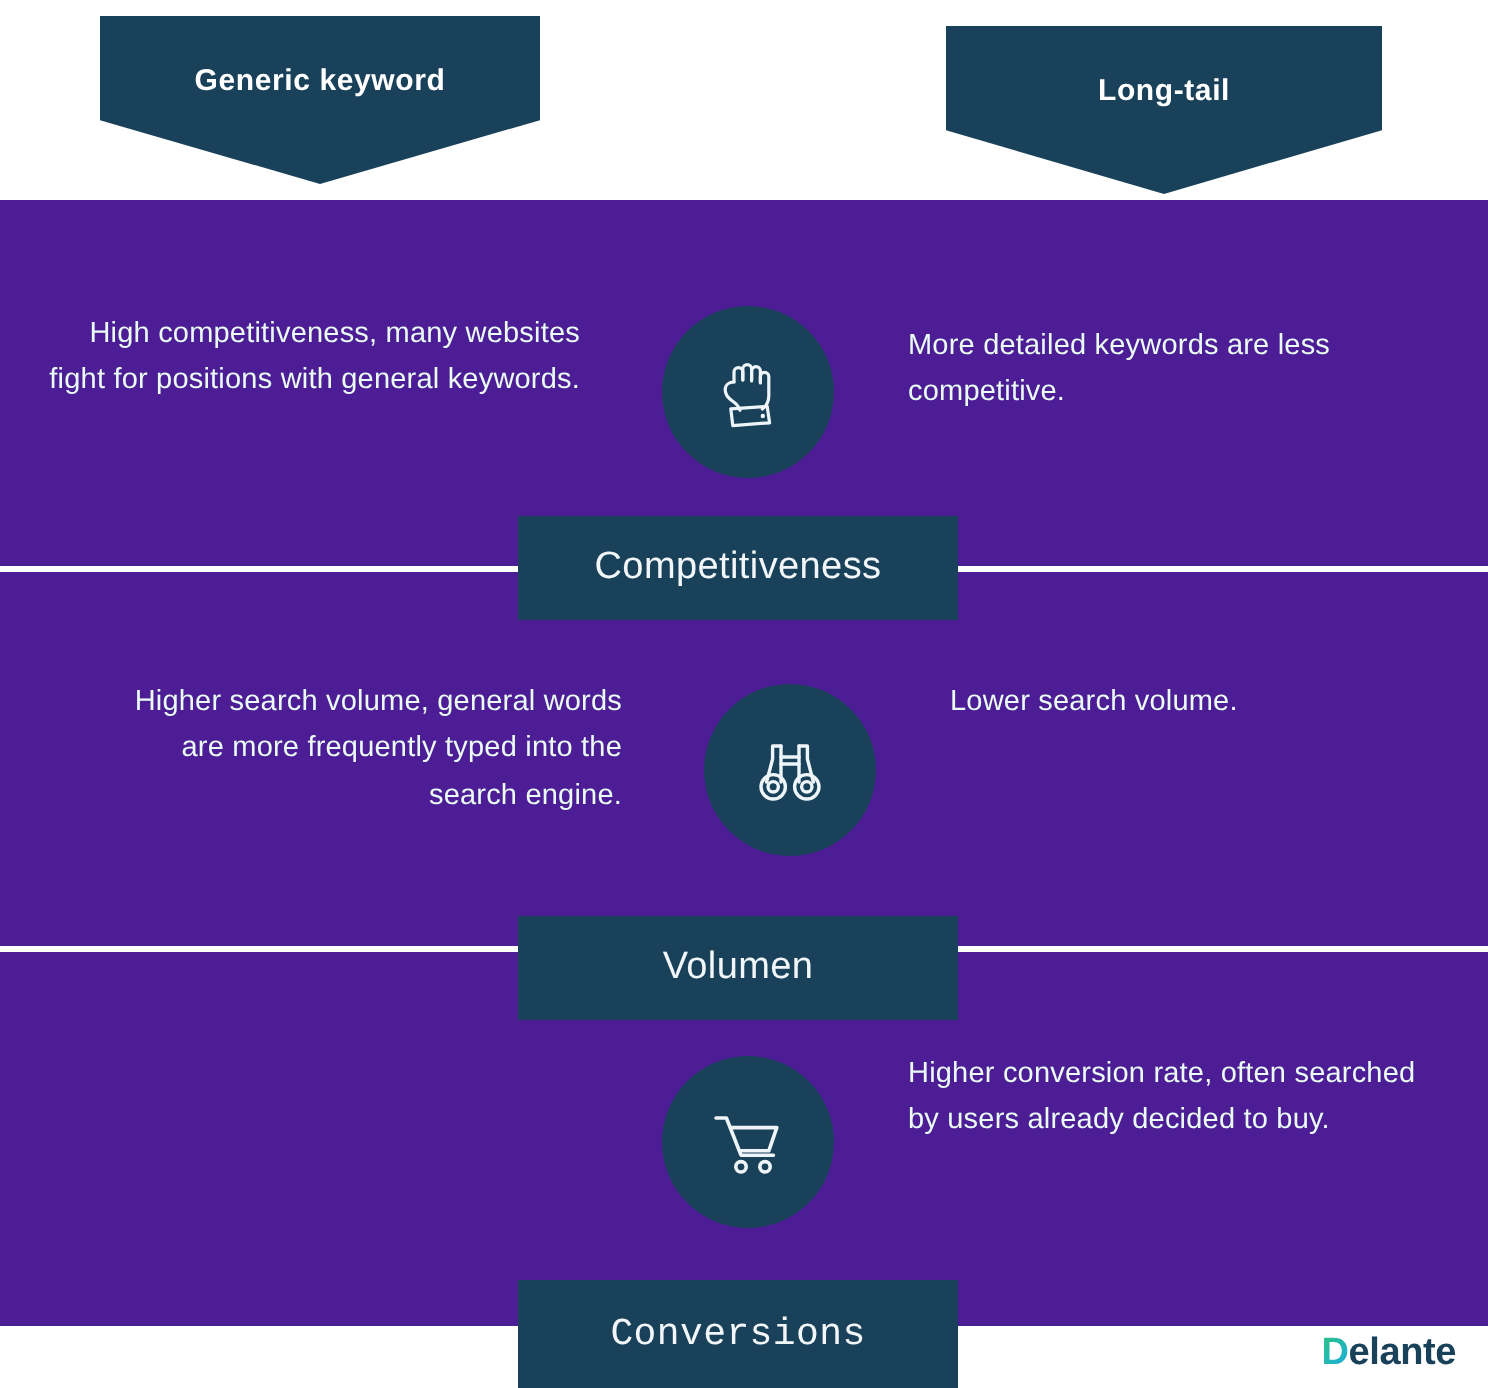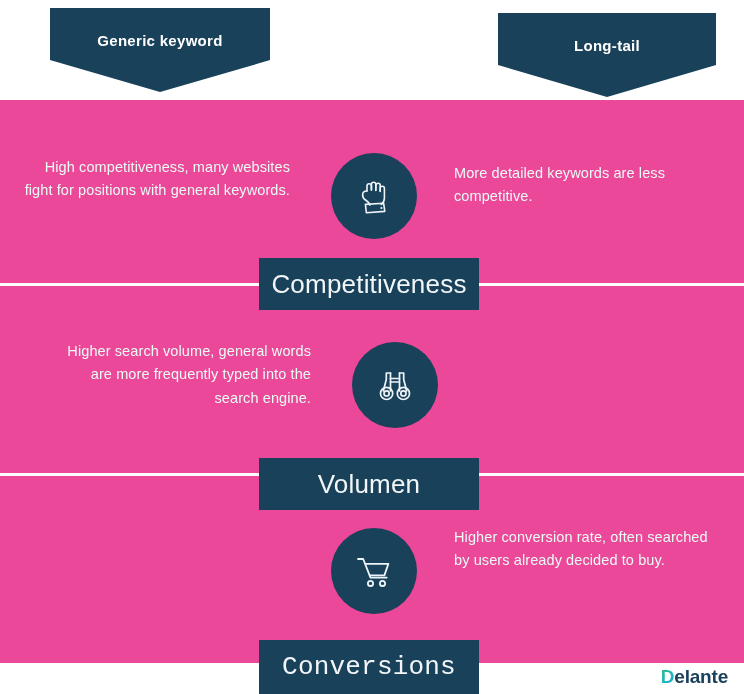--- a/index.html
+++ b/index.html
@@ -36,35 +36,35 @@
     -webkit-clip-path: polygon(0 0, 100% 0, 100% 62%, 50% 100%, 0 62%);
     clip-path: polygon(0 0, 100% 0, 100% 62%, 50% 100%, 0 62%);
   }
   .banner-left {
     left: 50px;
     top: 8px;
     width: 220px;
     height: 84px;
   }
   .banner-right {
-    left: 498px;
+    left: 473px;
     top: 13px;
     width: 218px;
     height: 84px;
     justify-content: center;
   }
 
   
   .green-panel {
     position: absolute;
     left: 0;
     top: 100px;
     width: 744px;
     height: 564px;
-    background: #ec4899;
+    background: #4c1d95;
   }
 
   .divider {
     position: absolute;
     left: 0;
     width: 744px;
     height: 3px;
     background: #ffffff;
   }
   .divider-1 { top: 183px; }
@@ -116,21 +116,21 @@
   }
 
   
   .label-bar {
     position: absolute;
     left: 259px;
     width: 220px;
     height: 52px;
     background: #19415a;
     color: #f2f6f8;
-    font-size: 26px;
+    font-size: 19px;
     letter-spacing: 0.2px;
     display: flex;
     align-items: center;
     justify-content: center;
     box-sizing: border-box;
   }
   .label-1 { top: 258px; }
   .label-2 { top: 448px; margin-top: 10px; }
   .label-3 { top: 640px; height: 54px; font-family: Liberation Mono, monospace; }
 
@@ -209,20 +209,21 @@
           <path d="M29.5 13v18"></path>
           <line x1="20.5" y1="18.5" x2="29.5" y2="18.5"></line>
           <line x1="20.5" y1="22" x2="29.5" y2="22"></line>
           <circle cx="16.6" cy="33.4" r="6.1"></circle>
           <circle cx="16.6" cy="33.4" r="2.6"></circle>
           <circle cx="33.4" cy="33.4" r="6.1"></circle>
           <circle cx="33.4" cy="33.4" r="2.6"></circle>
         </svg>
       </div>
 
+      <div class="col-text col-right" style="top:50px;">Lower search volume.</div>
     </div>
 
     <div class="row row-3">
 
       <div class="icon-circle" style="top:48px;">
         <svg width="52" height="52" viewBox="0 0 52 52" fill="none" stroke="#eef5f9" stroke-width="1.8" stroke-linecap="round" stroke-linejoin="round">
           <path d="M10 14h5.2l7.3 18.6h16.2"></path>
           <path d="M17.4 18.8h23l-4 11.6H21.9"></path>
           <circle cx="22.5" cy="38.4" r="2.6"></circle>
           <circle cx="34.5" cy="38.4" r="2.6"></circle>

